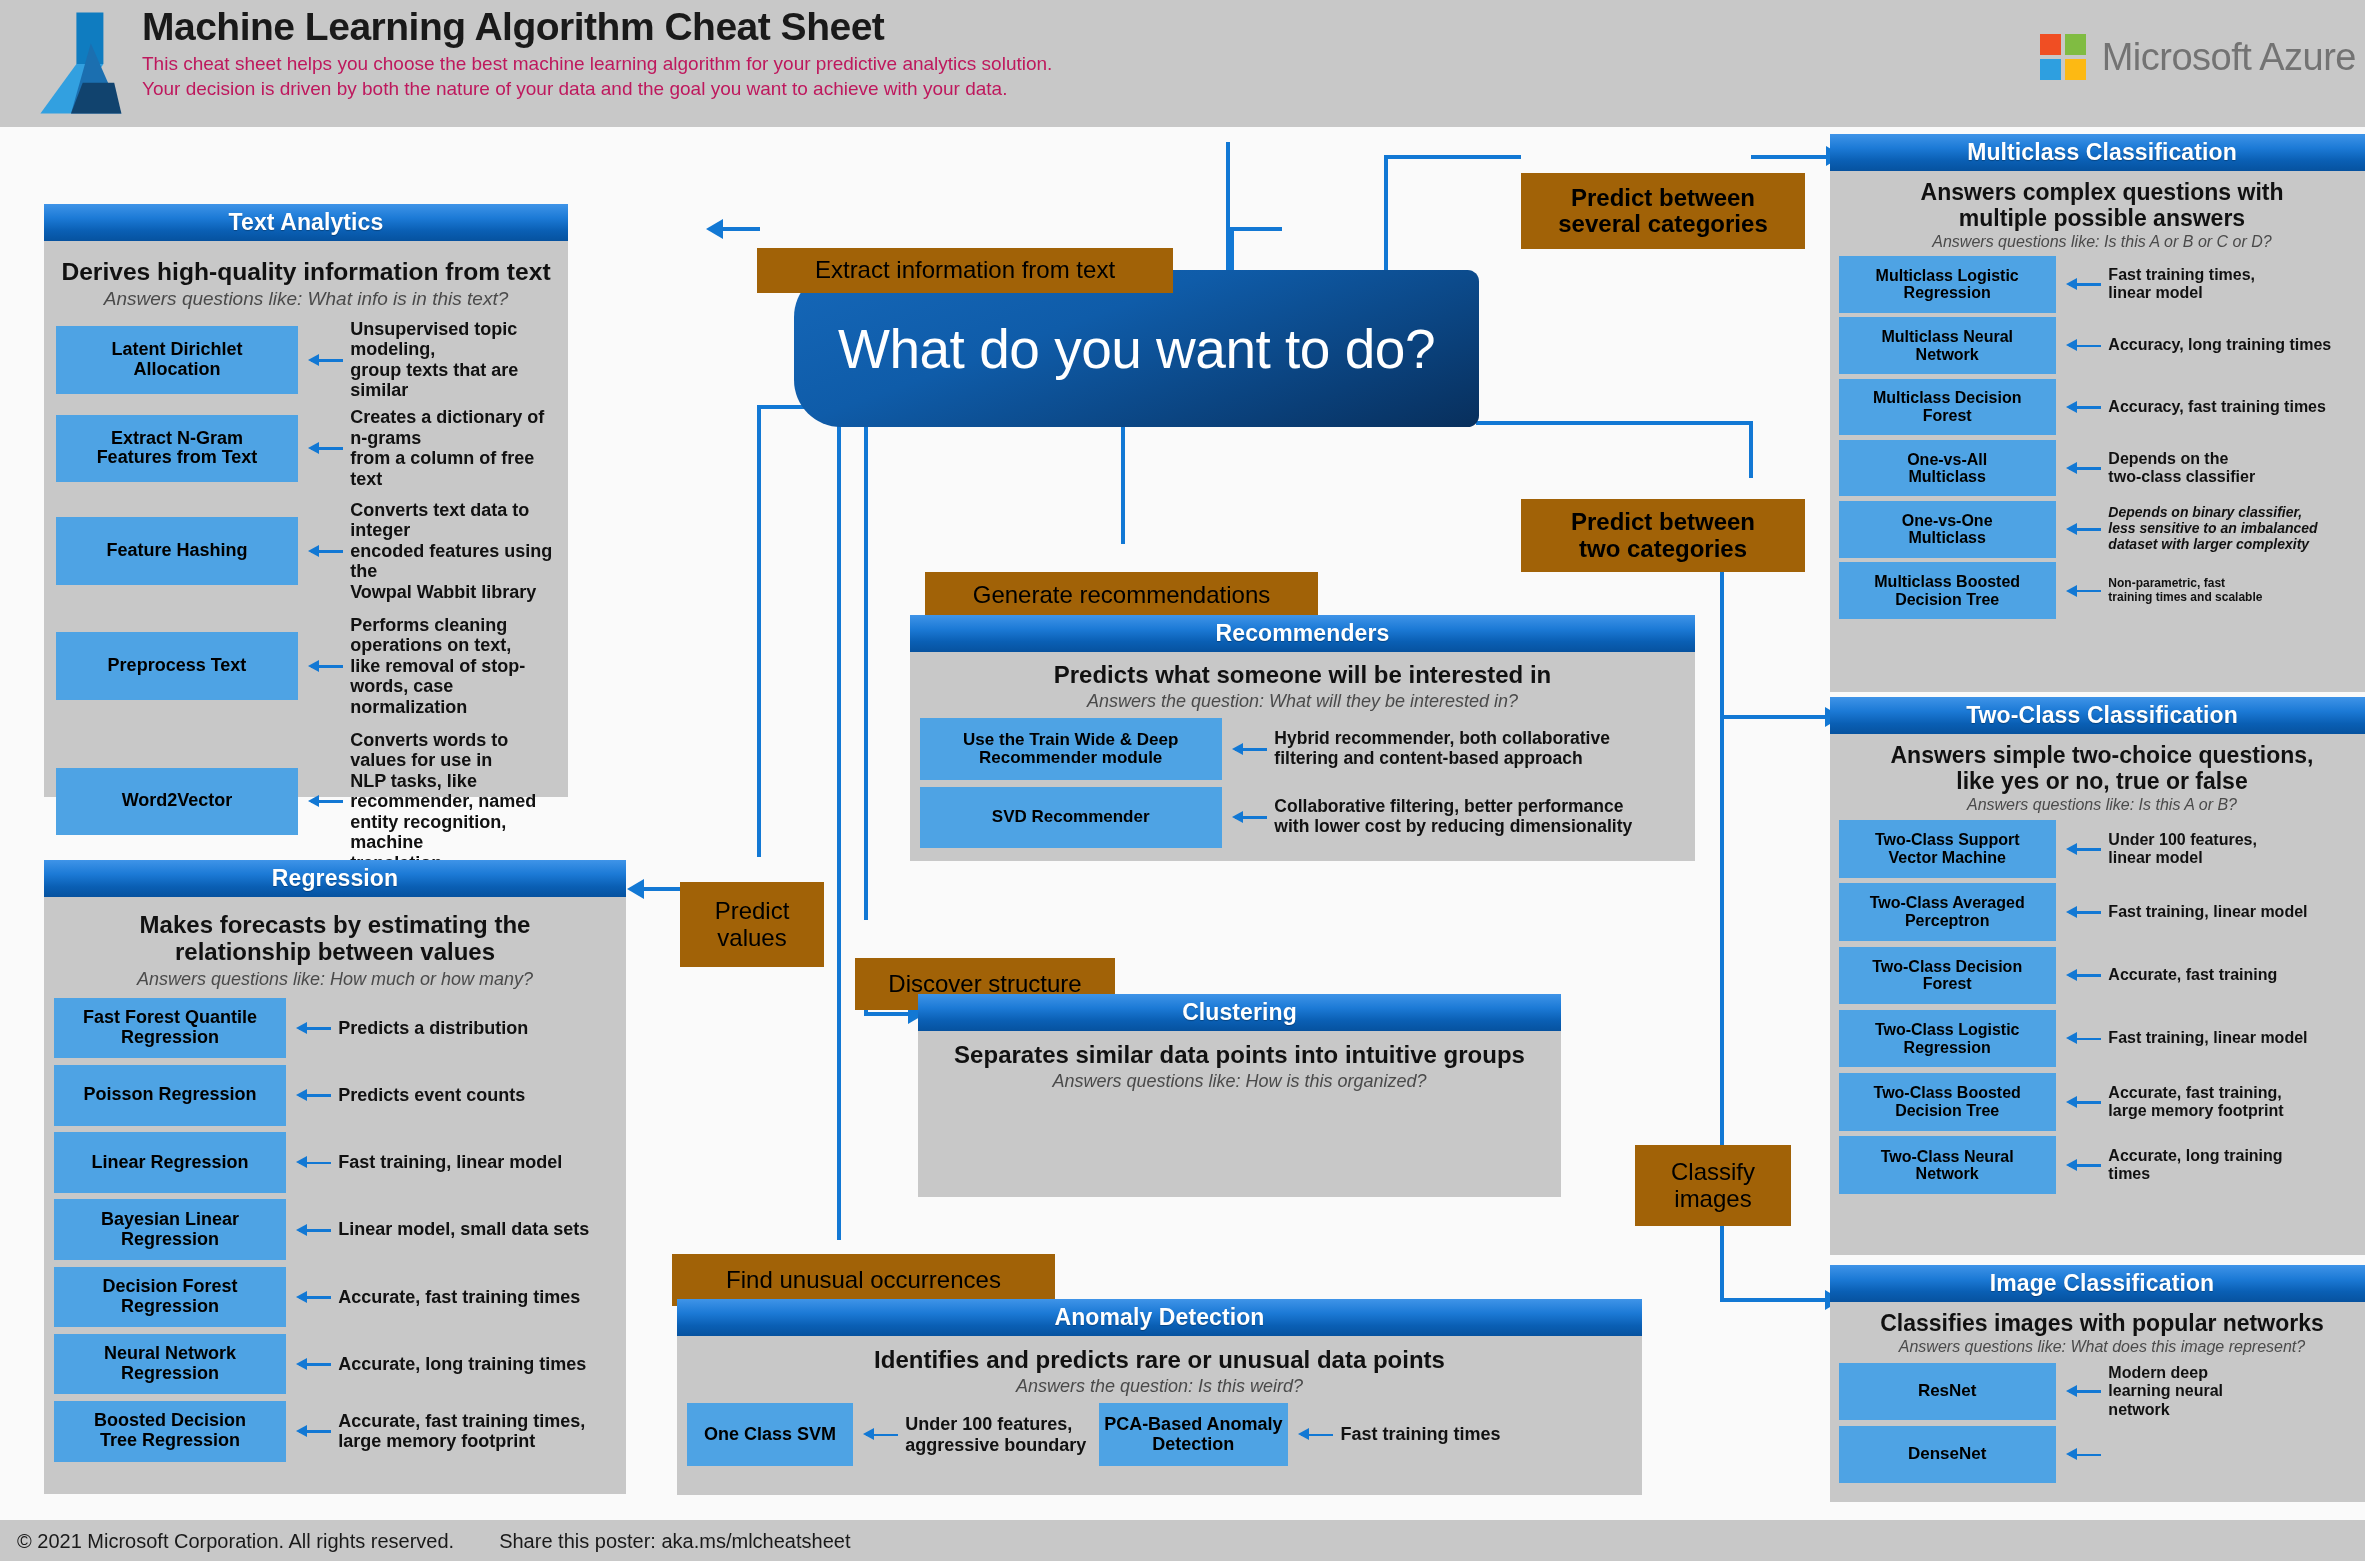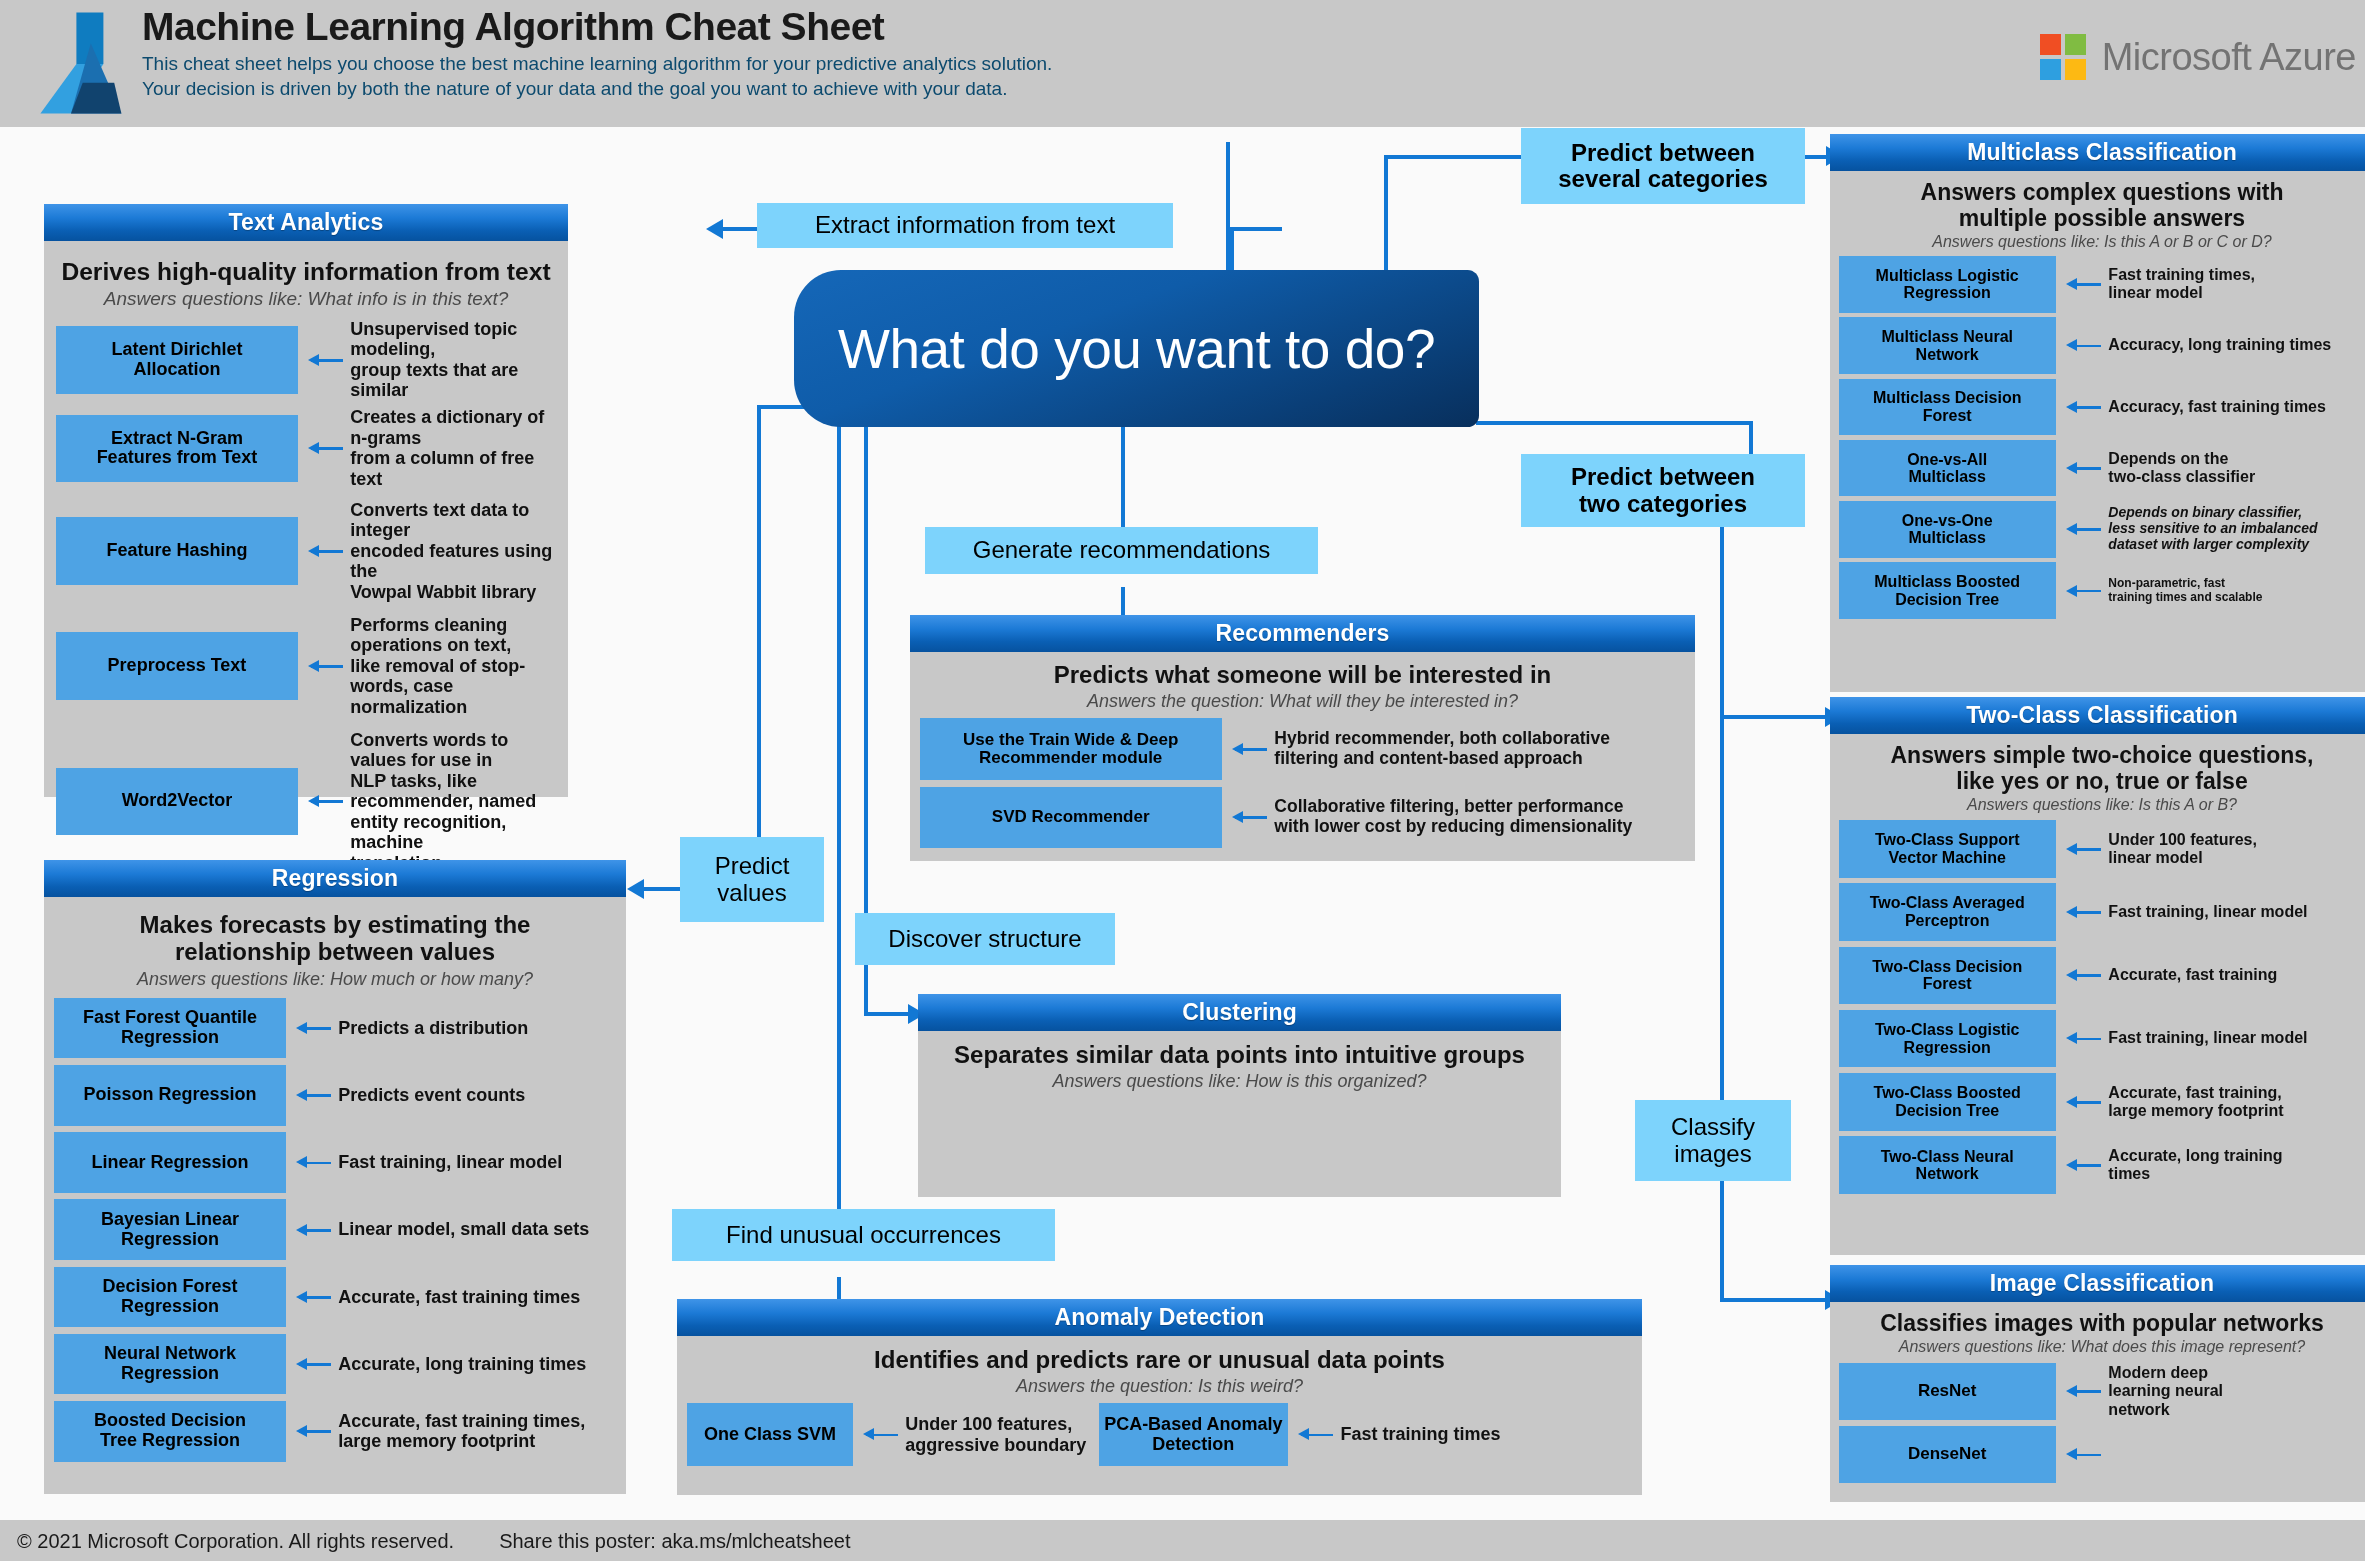--- a/index.html
+++ b/index.html
@@ -13,21 +13,21 @@
   .abs{position:absolute;box-sizing:border-box;}
 
   
   #header{left:0;top:0;width:2413px;height:127px;background:#c8c8c8;}
   #azure-logo{left:35px;top:12.3px;width:90px;height:102px;}
   #title-block{left:142px;top:6.6px;width:1372px;}
   #page-title{
     font-size:39px;font-weight:bold;color:#1a1a1a;letter-spacing:-0.5px;
     line-height:1.02;margin:0 0 4.7px 0;
   }
-  .subline{font-size:19px;color:#0c4a6e;line-height:1.32;}
+  .subline{font-size:19px;color:#be185d;line-height:1.32;}
   #ms-logo{right:57px;top:31px;height:52px;display:flex;align-items:center;gap:16px;}
   .ms-squares{display:grid;grid-template-columns:21px 21px;grid-template-rows:21px 21px;gap:3.8px;}
   .ms-squares i{display:block;width:21px;height:21px;}
   #ms-word{font-size:38px;color:#737373;font-weight:400;letter-spacing:-0.5px;}
 
   
   #footer{left:0;top:1520px;width:2413px;height:42px;background:#c8c8c8;
           display:flex;align-items:center;}
   #footer span{font-size:20px;color:#1a1a1a;}
   #copyright{margin-left:17px;}
@@ -74,23 +74,23 @@
   #hub{
     left:794px;top:270px;width:685px;height:157px;
     background:linear-gradient(160deg,#1567b8 0%,#0f5ca9 38%,#0a3f78 78%,#082f5c 100%);
     border-radius:47px 11.4px 11.4px 47px;
     display:flex;align-items:center;justify-content:center;
   }
   #hub-text{color:#fff;font-size:55px;font-weight:400;letter-spacing:-0.5px;}
 
   
   .decision{
-    background:#7dd3fc;color:#000;
+    background:#a16207;color:#000;
     display:flex;align-items:center;justify-content:center;text-align:center;
-    font-size:24px;line-height:1.1;padding:2.8px 6.6px;
+    font-size:24px;line-height:1.1;padding:2.8px 6.6px;margin-top:45px;
   }
   .decision.bold{font-weight:bold;}
 
   
   .line-h{background:#1278d4;height:4.3px;}
   .line-v{background:#1278d4;width:4.3px;}
   .arrow-r{width:0;height:0;border-top:10.4px solid transparent;border-bottom:10.4px solid transparent;border-left:17px solid #1278d4;}
   .arrow-l{width:0;height:0;border-top:10.4px solid transparent;border-bottom:10.4px solid transparent;border-right:17px solid #1278d4;}
   .arrow-d{width:0;height:0;border-left:10.4px solid transparent;border-right:10.4px solid transparent;border-top:17px solid #1278d4;}
 </style>

